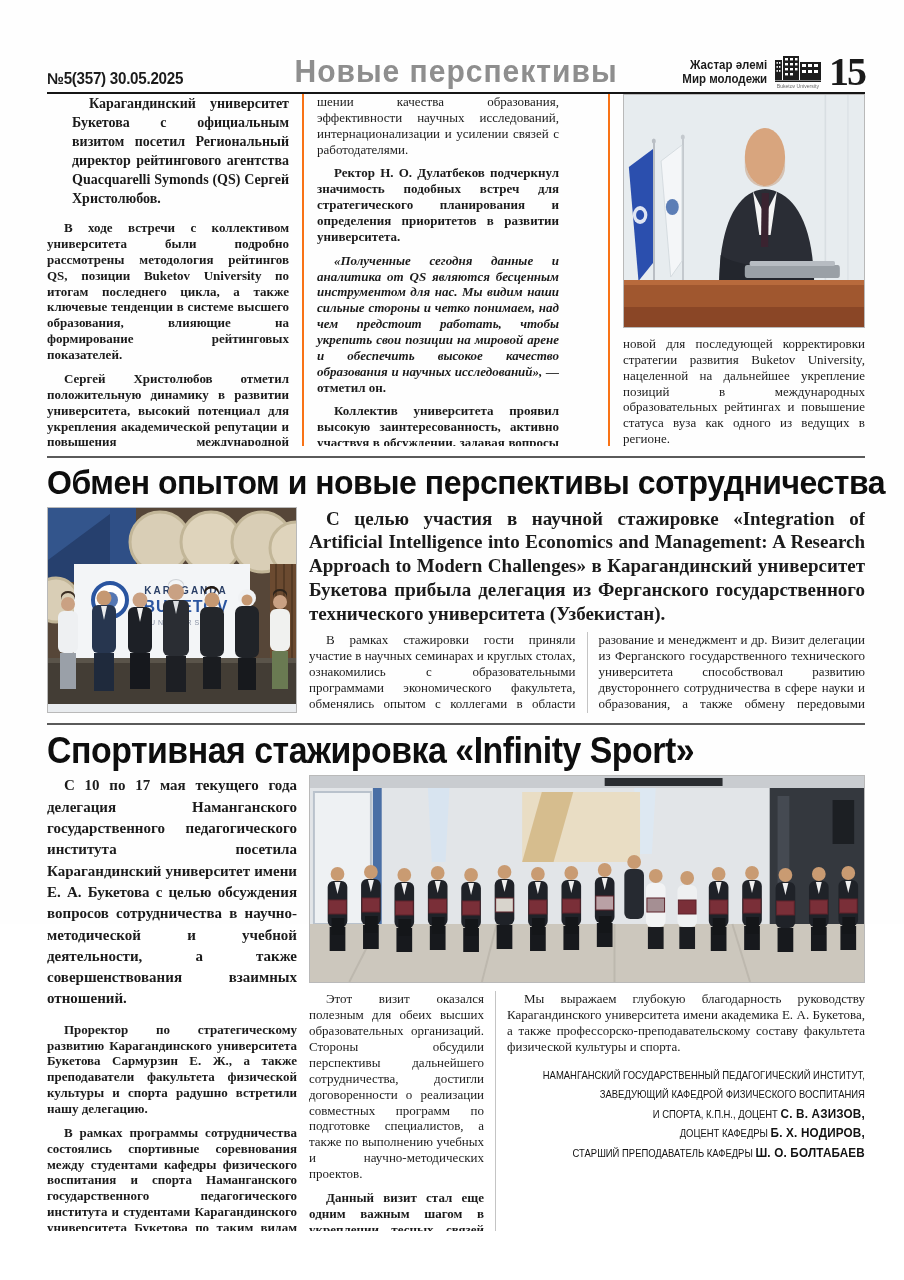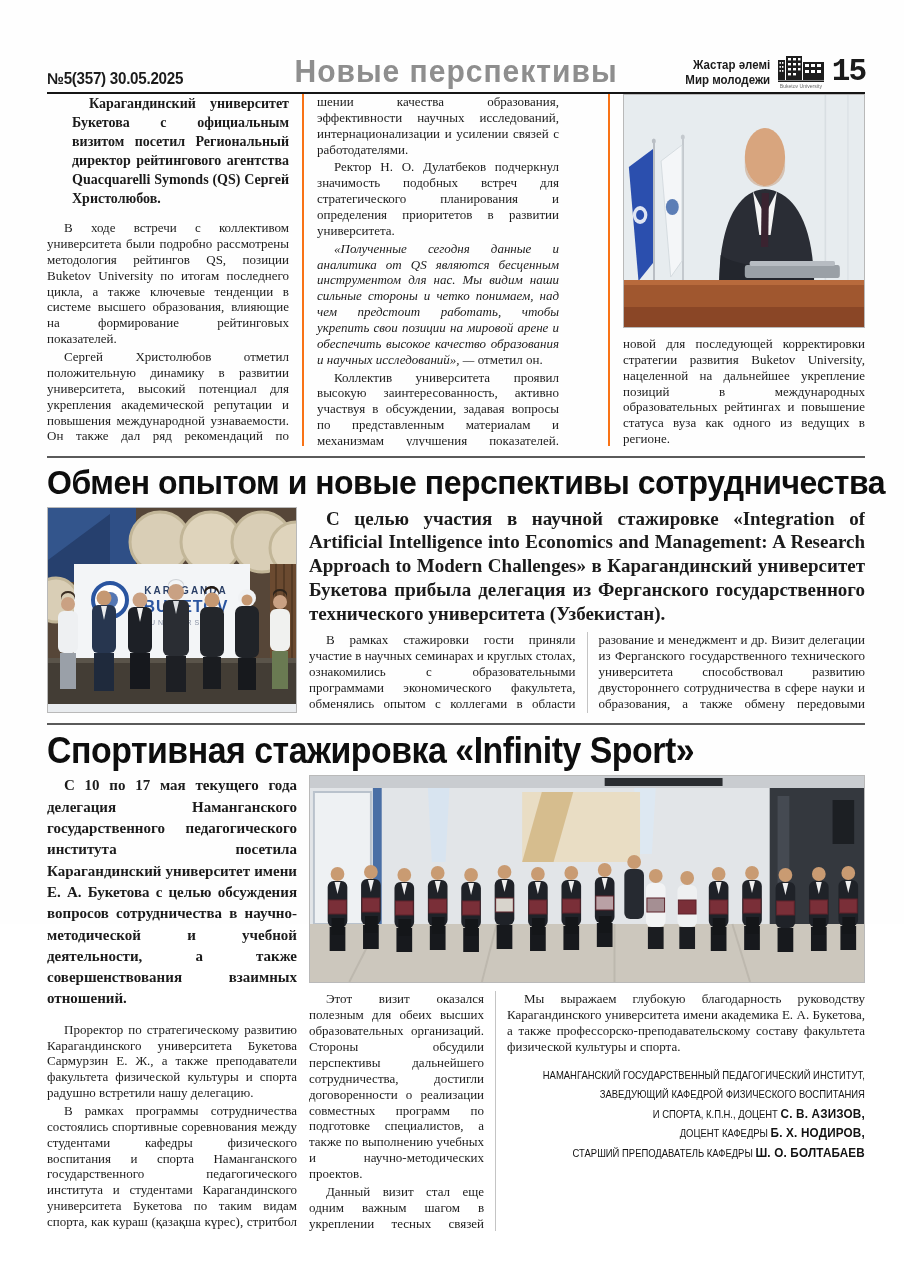--- a/index.html
+++ b/index.html
@@ -7,32 +7,32 @@
   .page{position:relative;width:904px;height:924px;box-sizing:border-box;padding:50px 39px 0 47px;background:#fefefe;}
 
   
   .hdr{position:relative;height:42px;border-bottom:2px solid #151515;}
   .issue{position:absolute;left:0;bottom:4px;font-family:"Liberation Sans",sans-serif;font-weight:700;font-size:16px;letter-spacing:-0.3px;transform:scaleX(0.95);transform-origin:0 100%;}
   .running{position:absolute;left:50%;bottom:2px;transform:translateX(-50%) scaleX(0.97);white-space:nowrap;font-family:"Liberation Sans",sans-serif;font-weight:700;font-size:31px;color:#8e8e8e;letter-spacing:1px;}
   .mast{position:absolute;right:0;bottom:3px;display:flex;align-items:center;gap:6px;}
   .mast-names{text-align:right;font-family:"Liberation Sans",sans-serif;font-weight:700;font-size:12.5px;line-height:1.15;transform:scaleX(0.92);transform-origin:100% 50%;}
   .mast-logo{display:flex;flex-direction:column;align-items:center;line-height:1;}
   .logo-caption{font-family:"Liberation Sans",sans-serif;font-size:6px;color:#6a6a6a;margin-top:1px;transform:scaleX(0.85);}
-  .pagenum{font-family:Liberation Mono, monospace;font-weight:700;font-size:31px;letter-spacing:-2px;line-height:0.85;}
+  .pagenum{font-family:Liberation Serif, serif;font-weight:700;font-size:40px;letter-spacing:-2px;line-height:0.85;}
 
   
   h1{margin:7px 0 6px 0;font-family:"Liberation Sans",sans-serif;font-weight:700;color:#0e0e0e;line-height:1.05;}
   h1 .cond{display:inline-block;transform:scaleX(0.94);transform-origin:0 50%;white-space:nowrap;letter-spacing:-0.5px;}
   .h-a1{font-size:34px;}
   .h-a2{font-size:34px;}
   .h-a3{font-size:36px;}
 
   
   p{margin:0;font-size:13px;line-height:1.22;text-align:justify;text-indent:17px;}
-  p + p{margin-top:2px;}
+  p + p{margin-top:8px;font-weight:bold;}
   .noind{text-indent:0;}
   .it{font-style:italic;}
   .lead1{font-weight:700;font-size:14px;line-height:1.36;margin-bottom:12px;margin-left:25px;}
   .lead2{font-weight:700;font-size:19px;line-height:1.25;margin-bottom:7px;}
   .lead3{font-weight:700;font-size:15px;line-height:1.42;margin-bottom:12px;}
 
   
   .cols{display:flex;}
   .cols .col{flex:1 1 0;padding:0 13px;}
   .cols .col:first-child{padding-left:0;}

